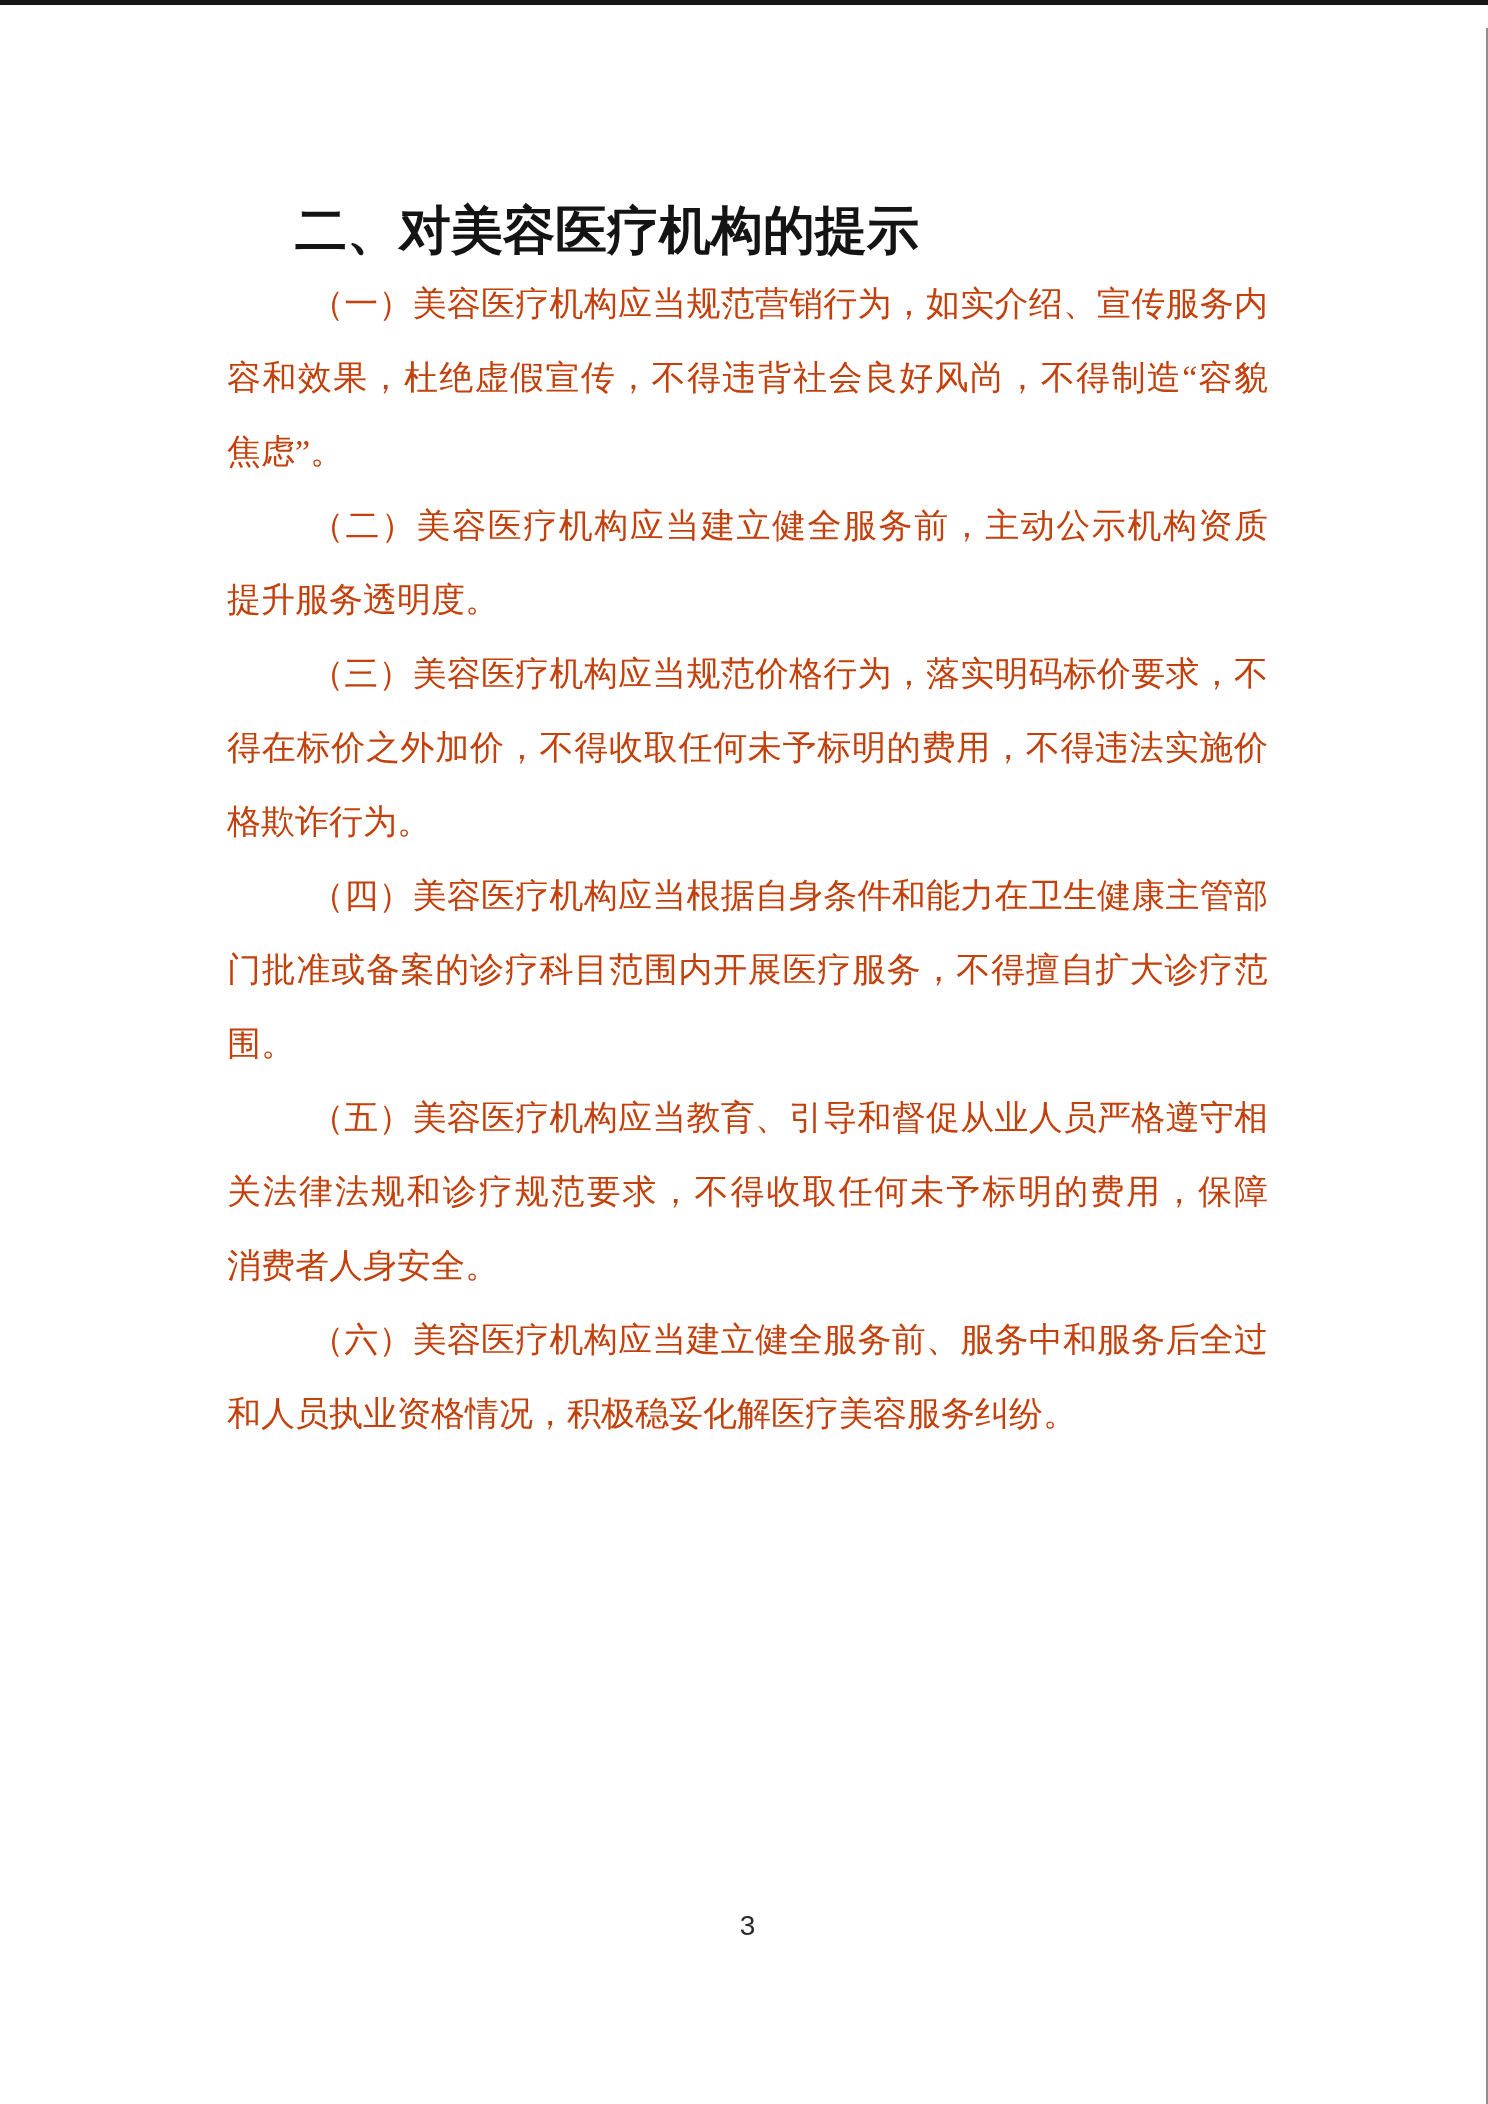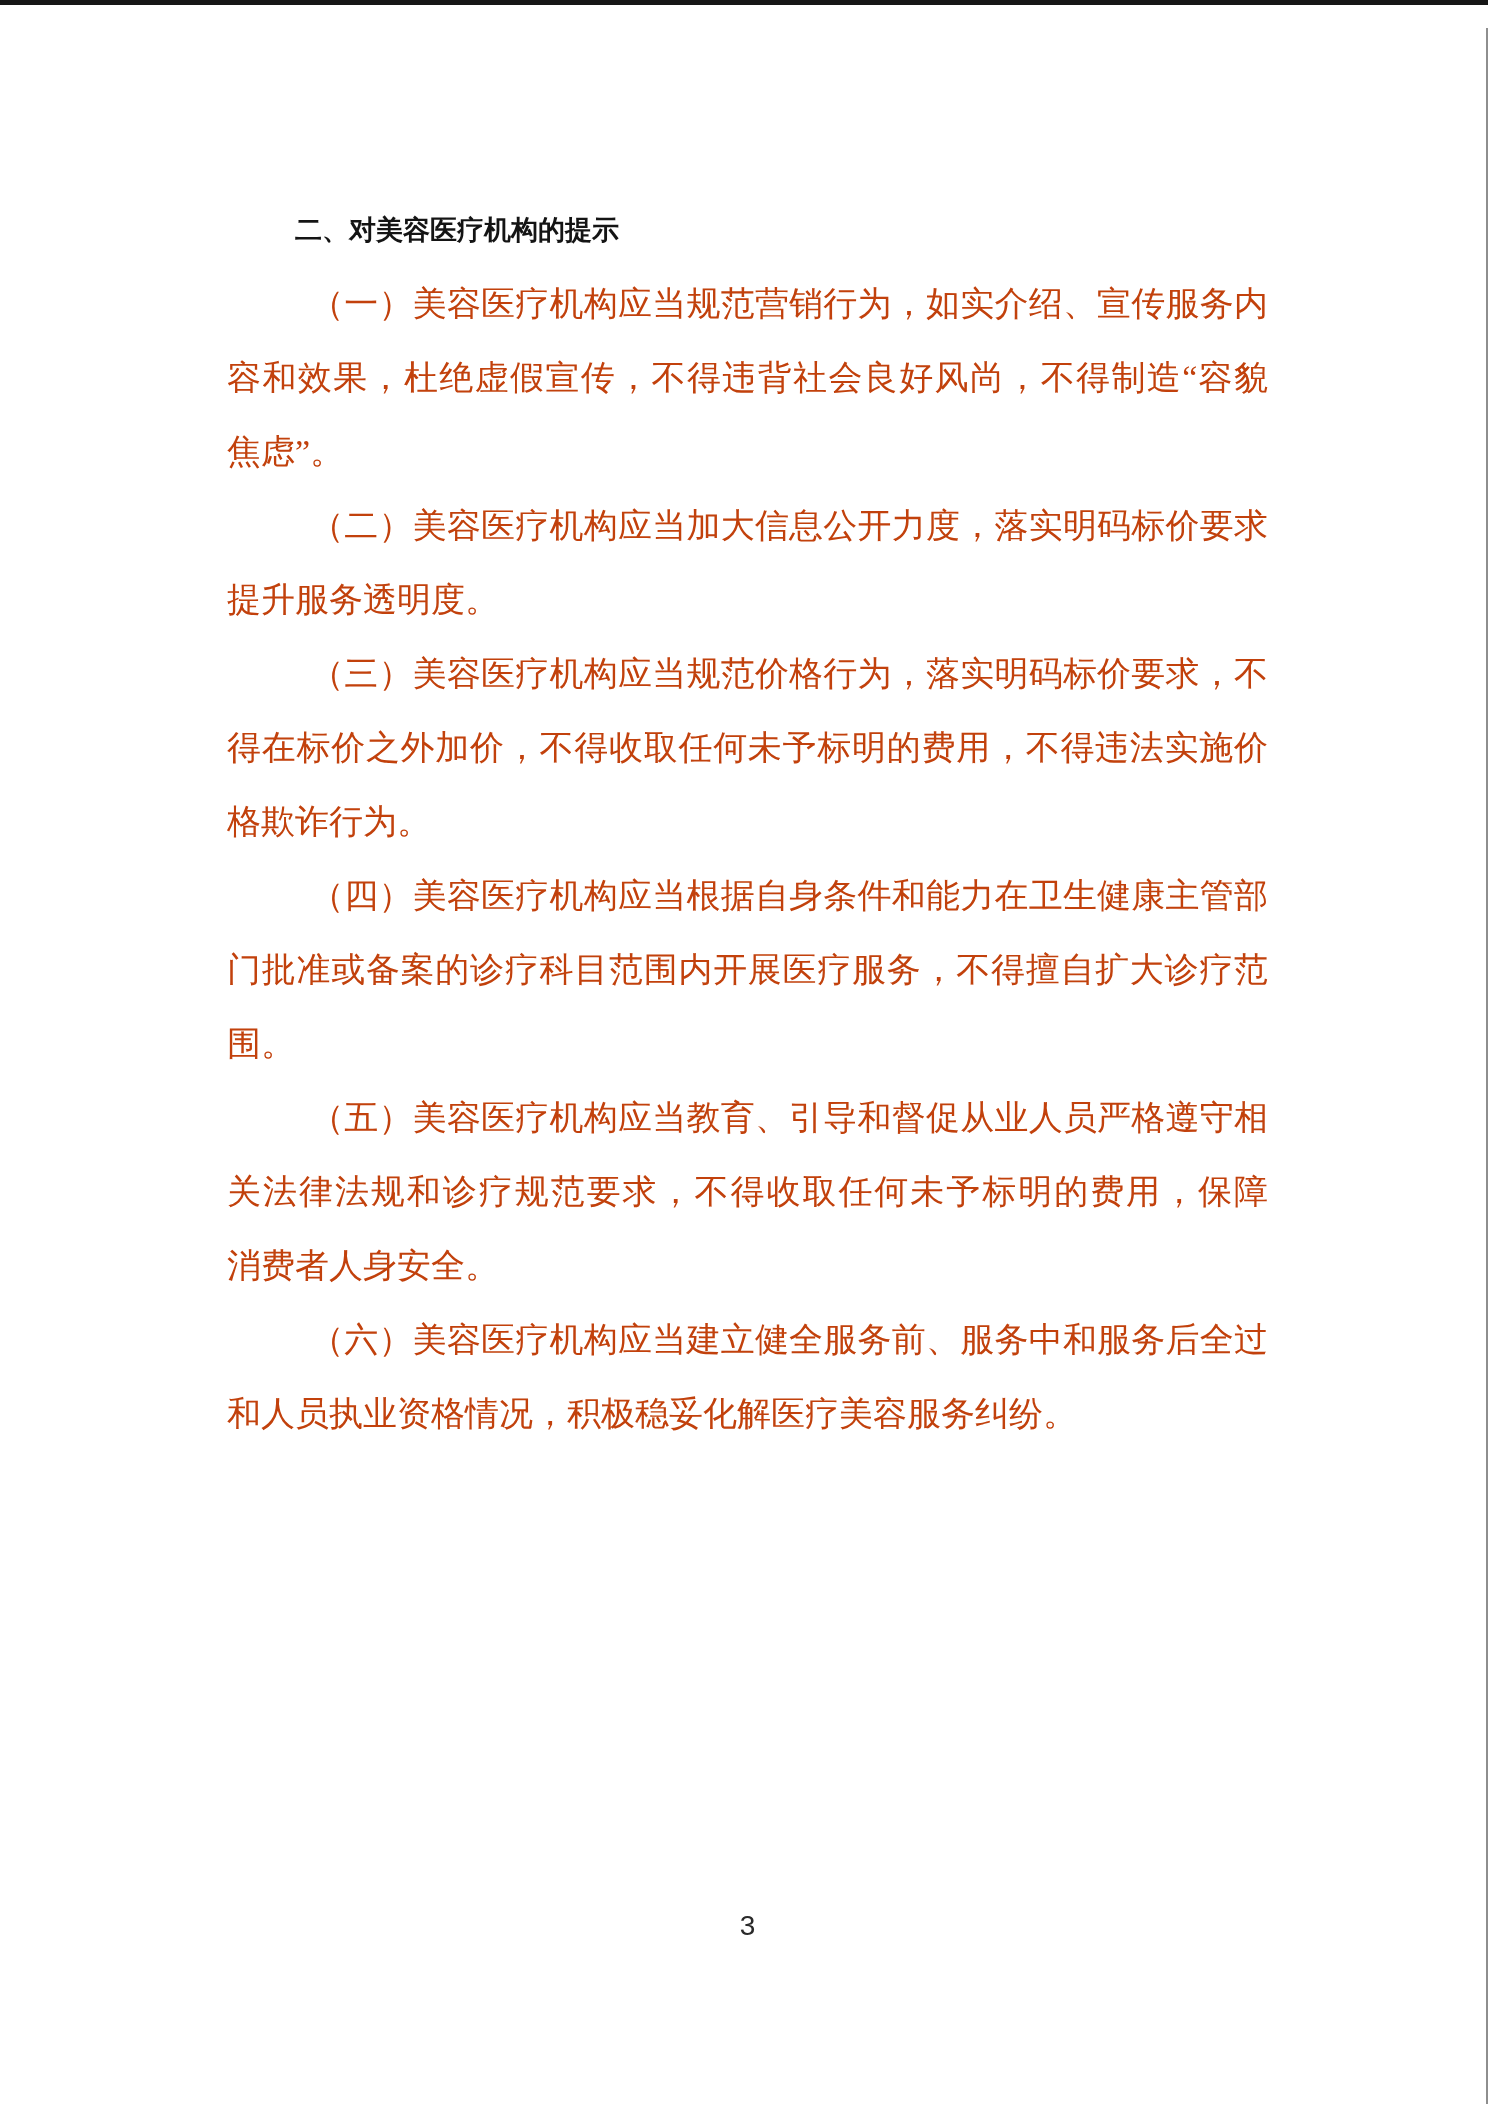--- a/index.html
+++ b/index.html
@@ -33,21 +33,21 @@
   .content {
     position: absolute;
     left: 227px;
     top: 193px;
     width: 1041px;
   }
   .heading {
     height: 74px;
     line-height: 74px;
     padding-left: 68px;
-    font-size: 27px;
+    font-size: 52px;
     font-weight: 700;
     font-family: "Liberation Sans", sans-serif;
     color: #141414;
     white-space: nowrap;
   }
   .line {
     height: 74px;
     line-height: 74px;
     font-size: 34px;
     text-align: justify;
@@ -78,21 +78,21 @@
   <div class="scan-edge-right"></div>
 
   <div class="content">
 
     <div class="heading">二、对美容医疗机构的提示</div>
 
     <div class="line indent">（一）美容医疗机构应当规范营销行为，如实介绍、宣传服务内</div>
     <div class="line">容和效果，杜绝虚假宣传，不得违背社会良好风尚，不得制造“容貌</div>
     <div class="line last">焦虑”。</div>
 
-    <div class="line indent">（二）美容医疗机构应当加大信息公开力度，落实明码标价要求</div>
+    <div class="line indent">（二）美容医疗机构应当建立健全服务前，主动公示机构资质</div>
     <div class="line last">提升服务透明度。</div>
 
     <div class="line indent">（三）美容医疗机构应当规范价格行为，落实明码标价要求，不</div>
     <div class="line">得在标价之外加价，不得收取任何未予标明的费用，不得违法实施价</div>
     <div class="line last">格欺诈行为。</div>
 
     <div class="line indent">（四）美容医疗机构应当根据自身条件和能力在卫生健康主管部</div>
     <div class="line">门批准或备案的诊疗科目范围内开展医疗服务，不得擅自扩大诊疗范</div>
     <div class="line last">围。</div>
 

